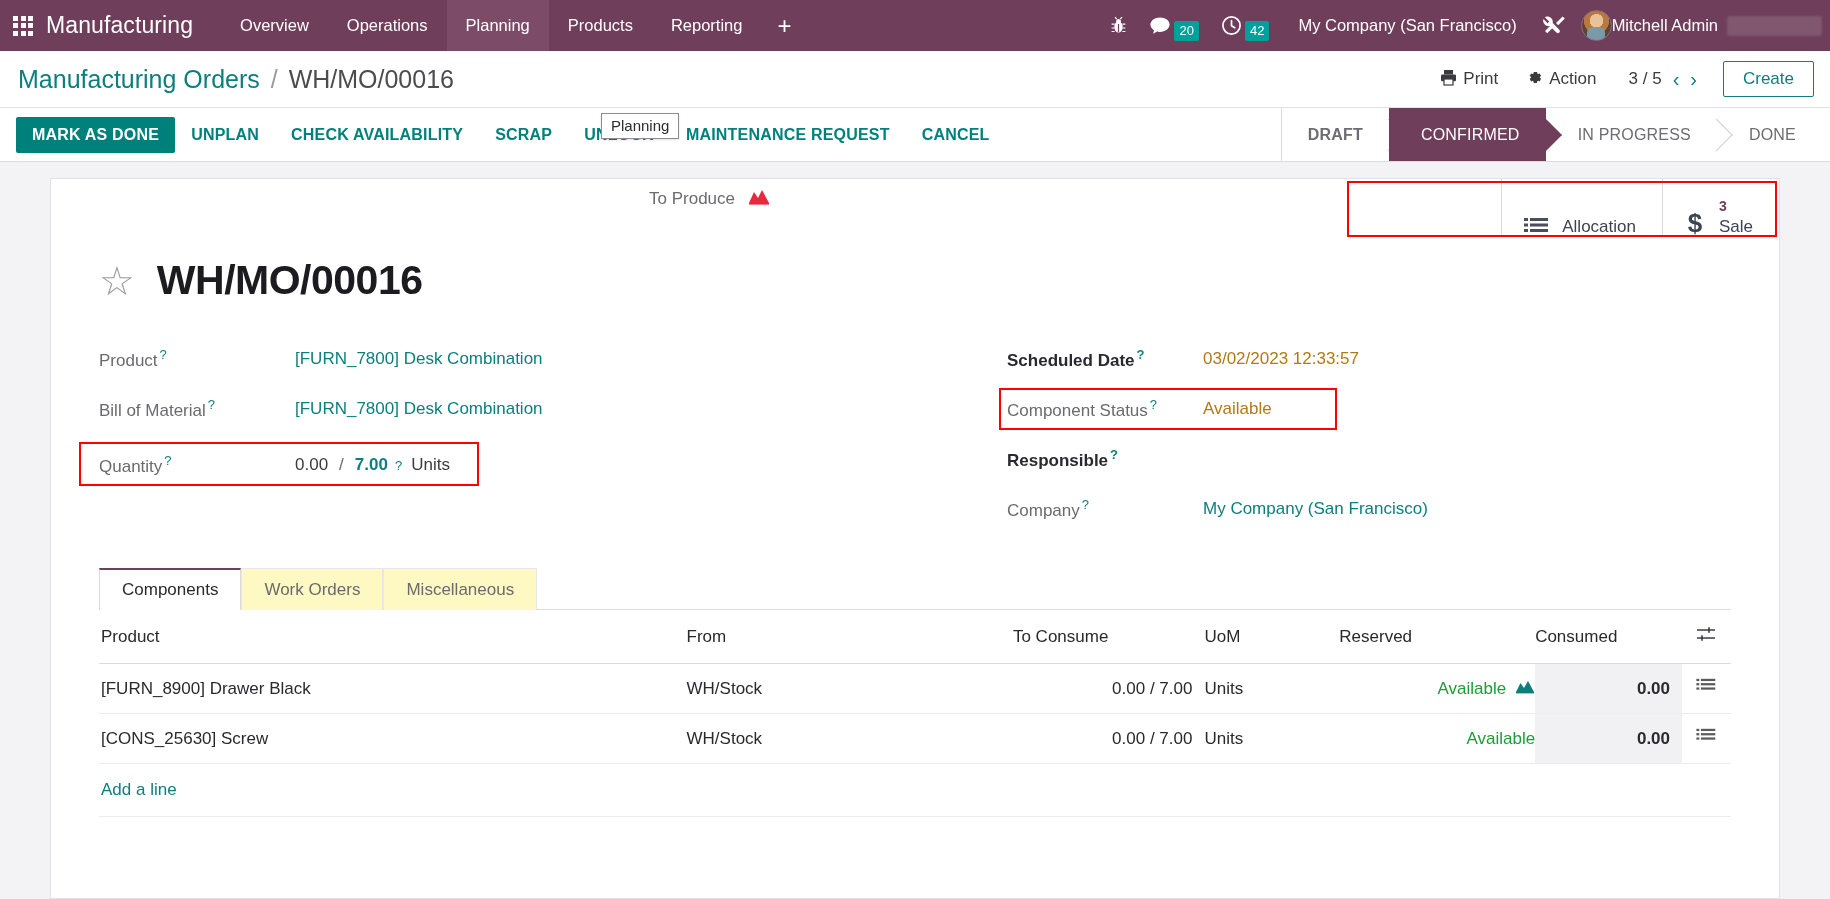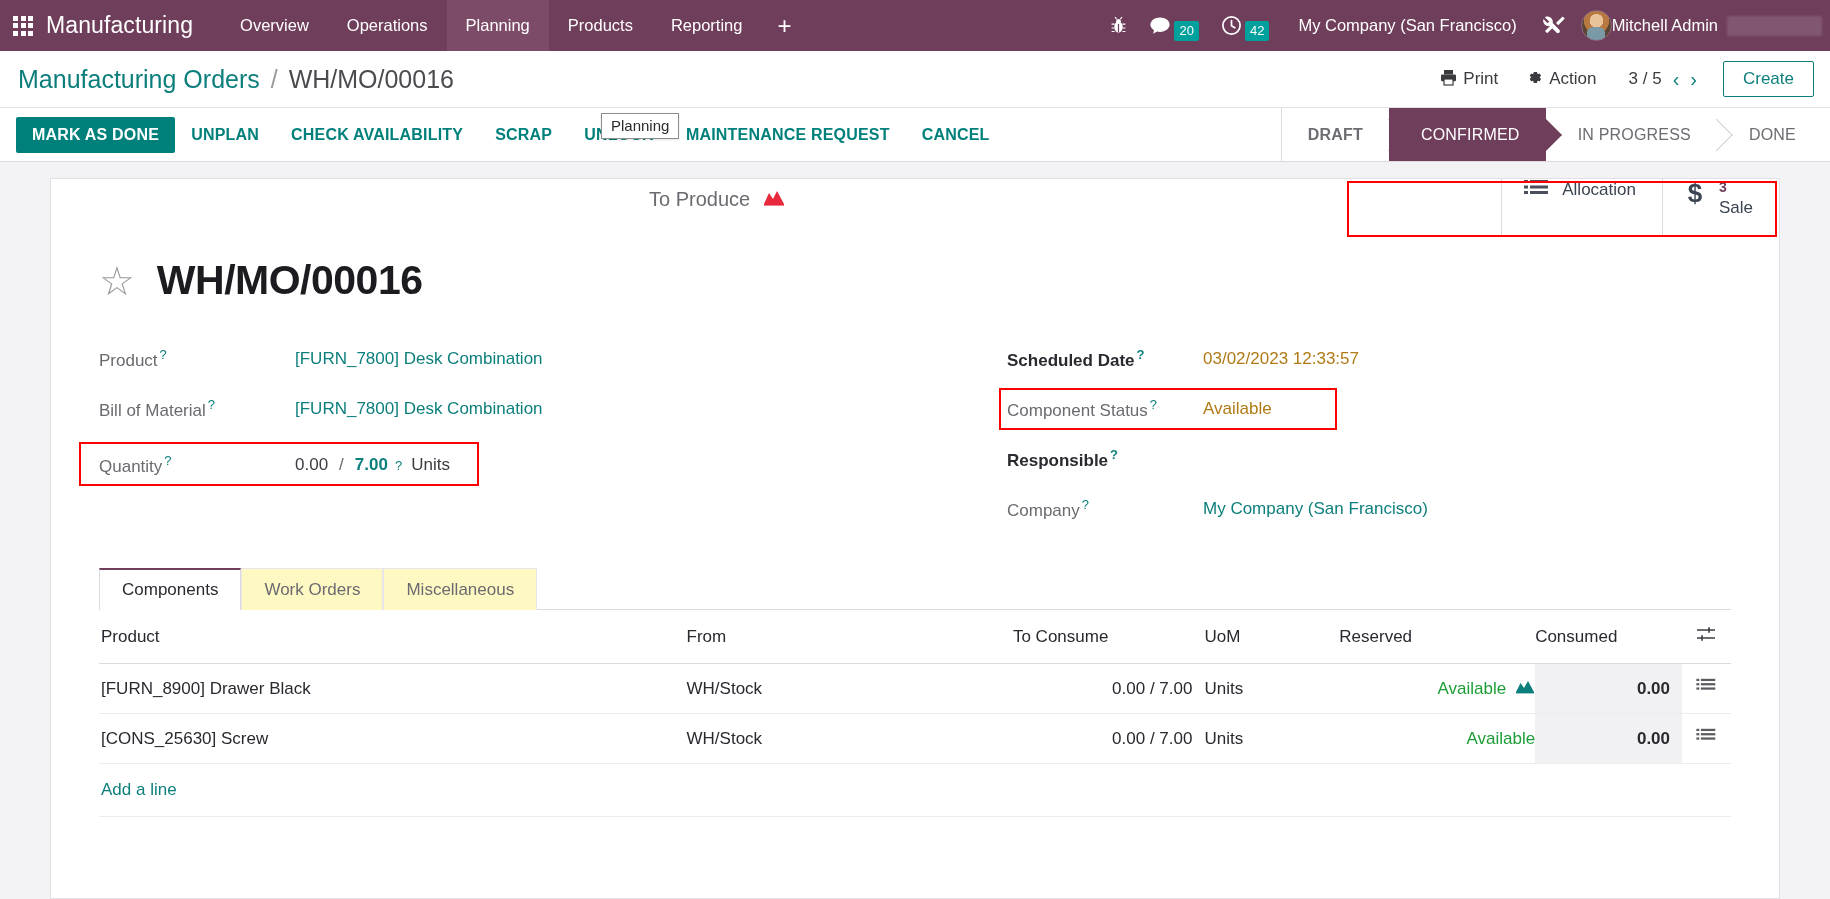--- a/index.html
+++ b/index.html
@@ -153,21 +153,21 @@
   .stage.last-pad { padding-right: 34px; }
 
   
   .sheet-wrap { background: #f3f2f5; padding: 16px 50px 0 50px; height: 737px; }
   .sheet {
     background: #fff; border: 1px solid #e2e0e5;
     min-height: 721px; position: relative;
   }
   .stat-row { display: flex; justify-content: flex-end; padding: 0; height: 58px; }
   .stat-box {
-    display: flex; align-items: flex-start;
+    display: flex; align-items: flex-end;
     border-left: 1px solid #dcdade;
     padding: 0 26px 0 22px;
     gap: 14px; cursor: pointer; height: 58px;
   }
   .stat-icon { color: #4a4f5e; display:flex; align-items:center; }
   .stat-txt { font-size: 17px; color: #3c4452; line-height: 1.25; }
   .stat-num { font-size: 14px; color: #6f3e5a; font-weight: 700; display:block; }
   .redbox-stats {
     position: absolute; right: 2px; top: 2px;
     width: 430px; height: 56px;
@@ -199,21 +199,21 @@
   .qty-a { color: #3c3b41; }
   .qty-slash { color: #6b6a70; margin: 0 11px; }
   .qty-b { color: #0c7f7c; font-weight: 700; }
   .qty-q { color: #0c7f7c; font-size: 13px; vertical-align: super; margin: 0 9px 0 7px; }
   .qty-u { color: #3c3b41; }
   .redbox {
     position: absolute; border: 2px solid #ff0000; pointer-events: none;
   }
   .to-produce {
     display: flex; align-items: center; gap: 13px;
-    font-size: 20px; color: #6b6a70;
+    font-size: 17px; color: #6b6a70;
     position: absolute; left: 598px; top: 9px;
   }
   .chart-ic { display:inline-block; }
 
   
   .notebook { margin-top: 34px; }
   .tabs { display: flex; border-bottom: 1px solid #dcdade; padding-left: 0; }
   .tab {
     font-size: 17px; color: #6b6a70;
     padding: 11px 22px 10px; cursor: pointer;

